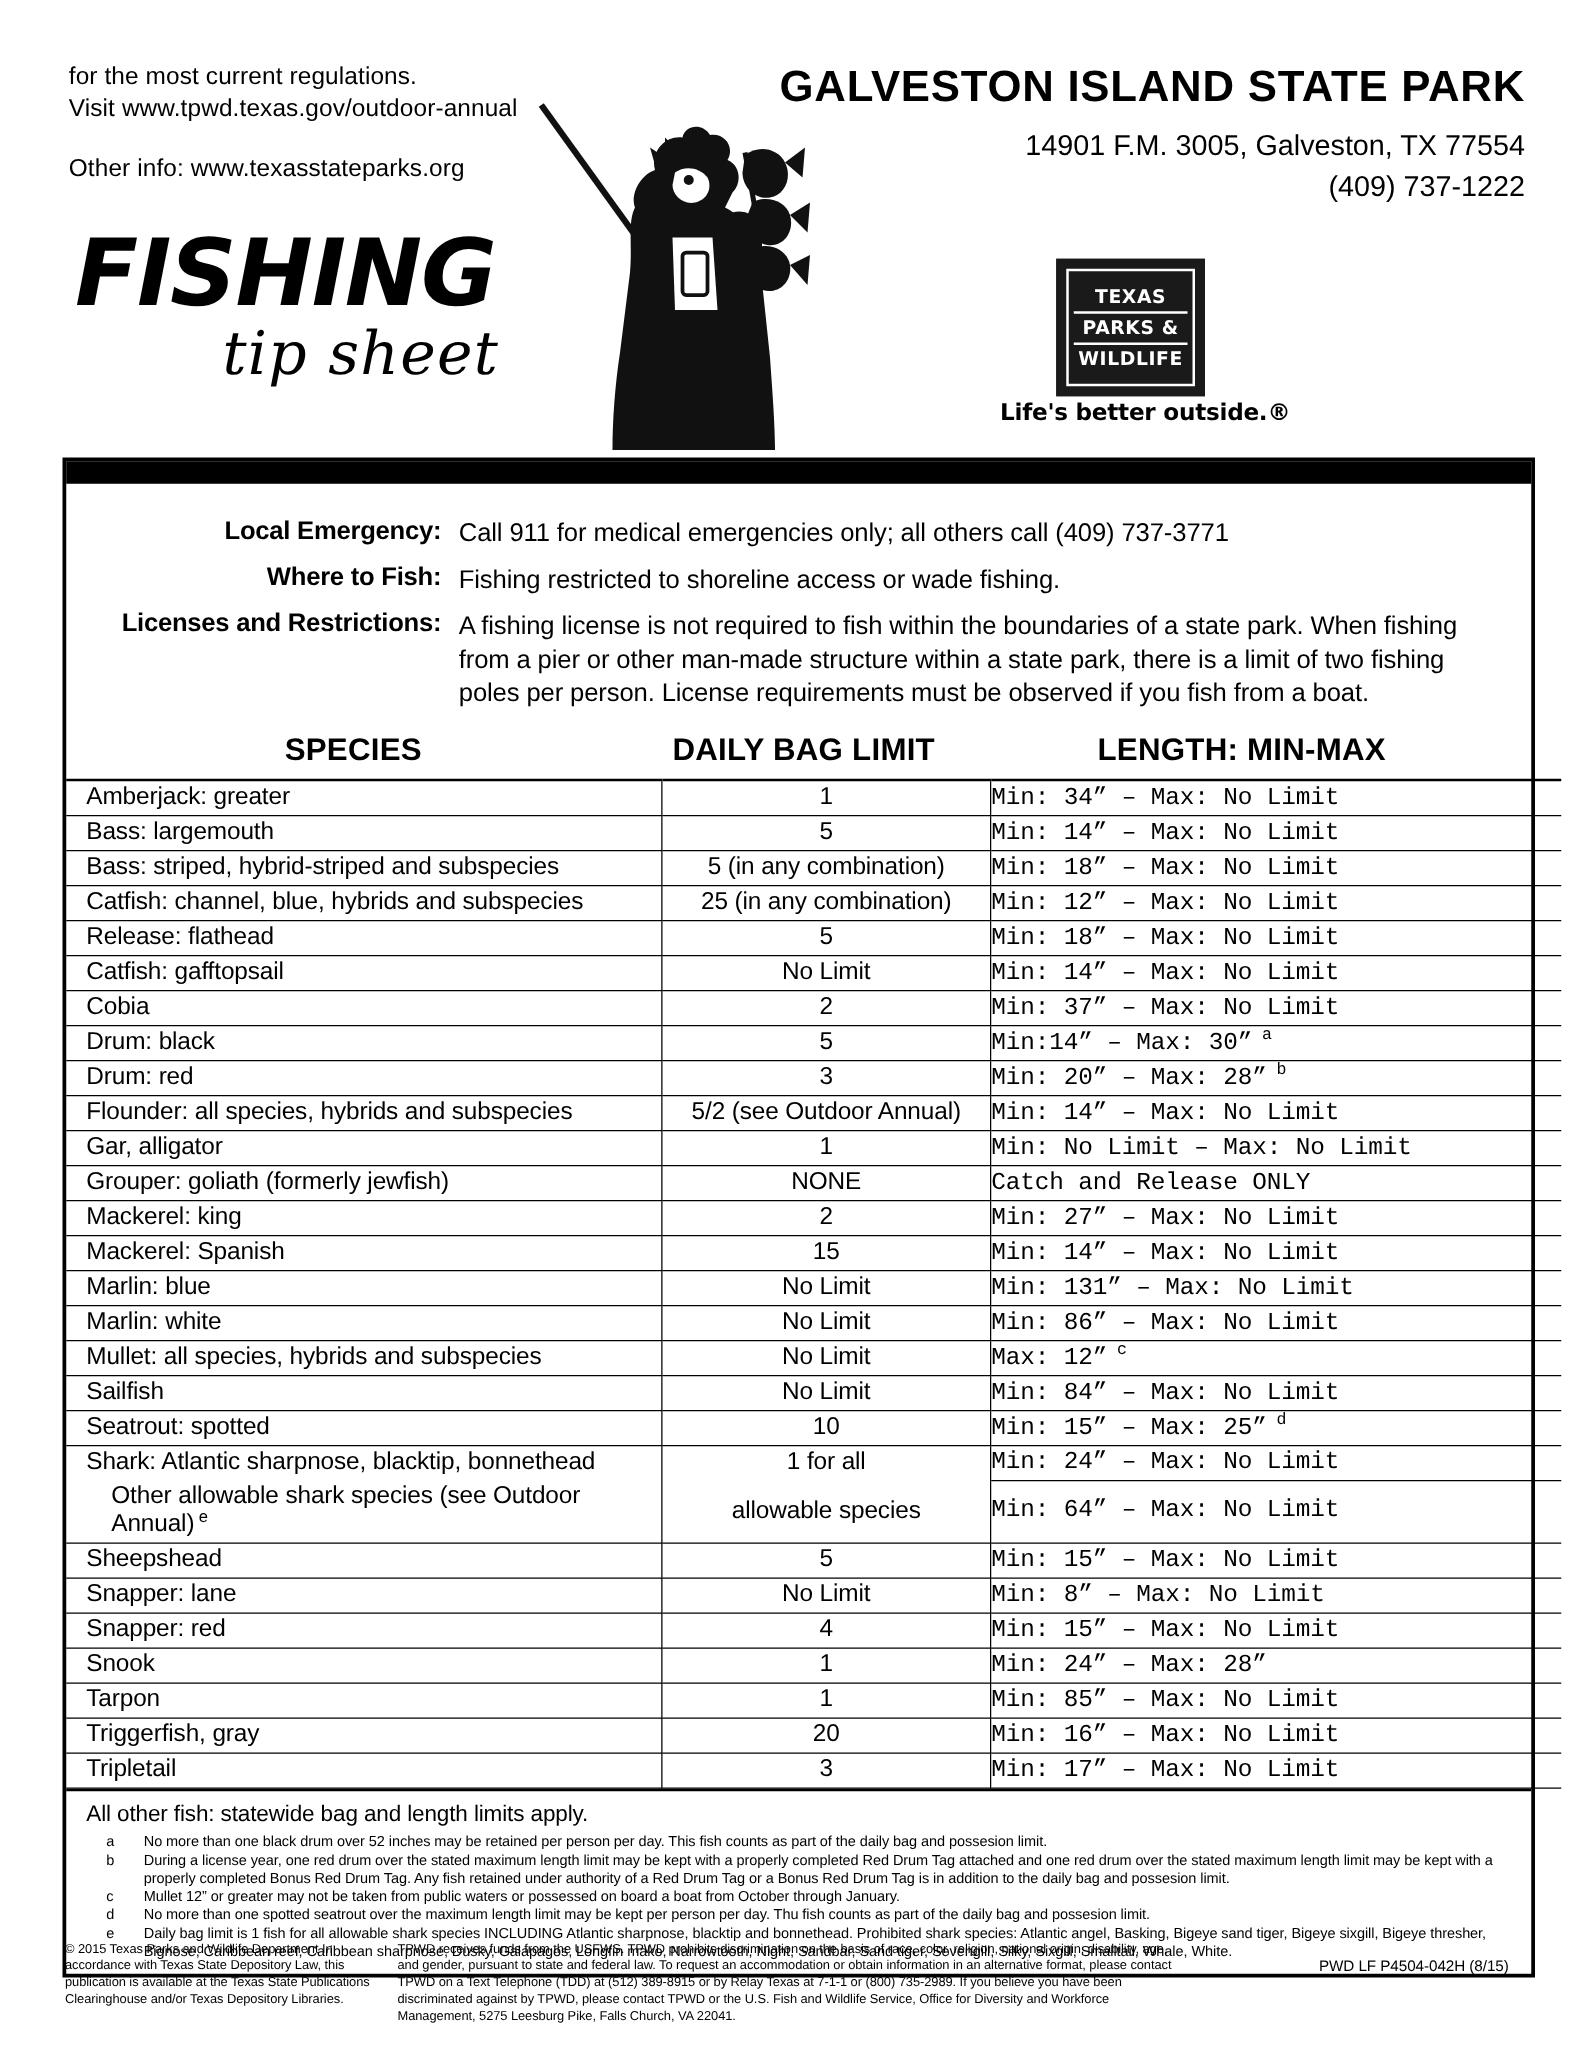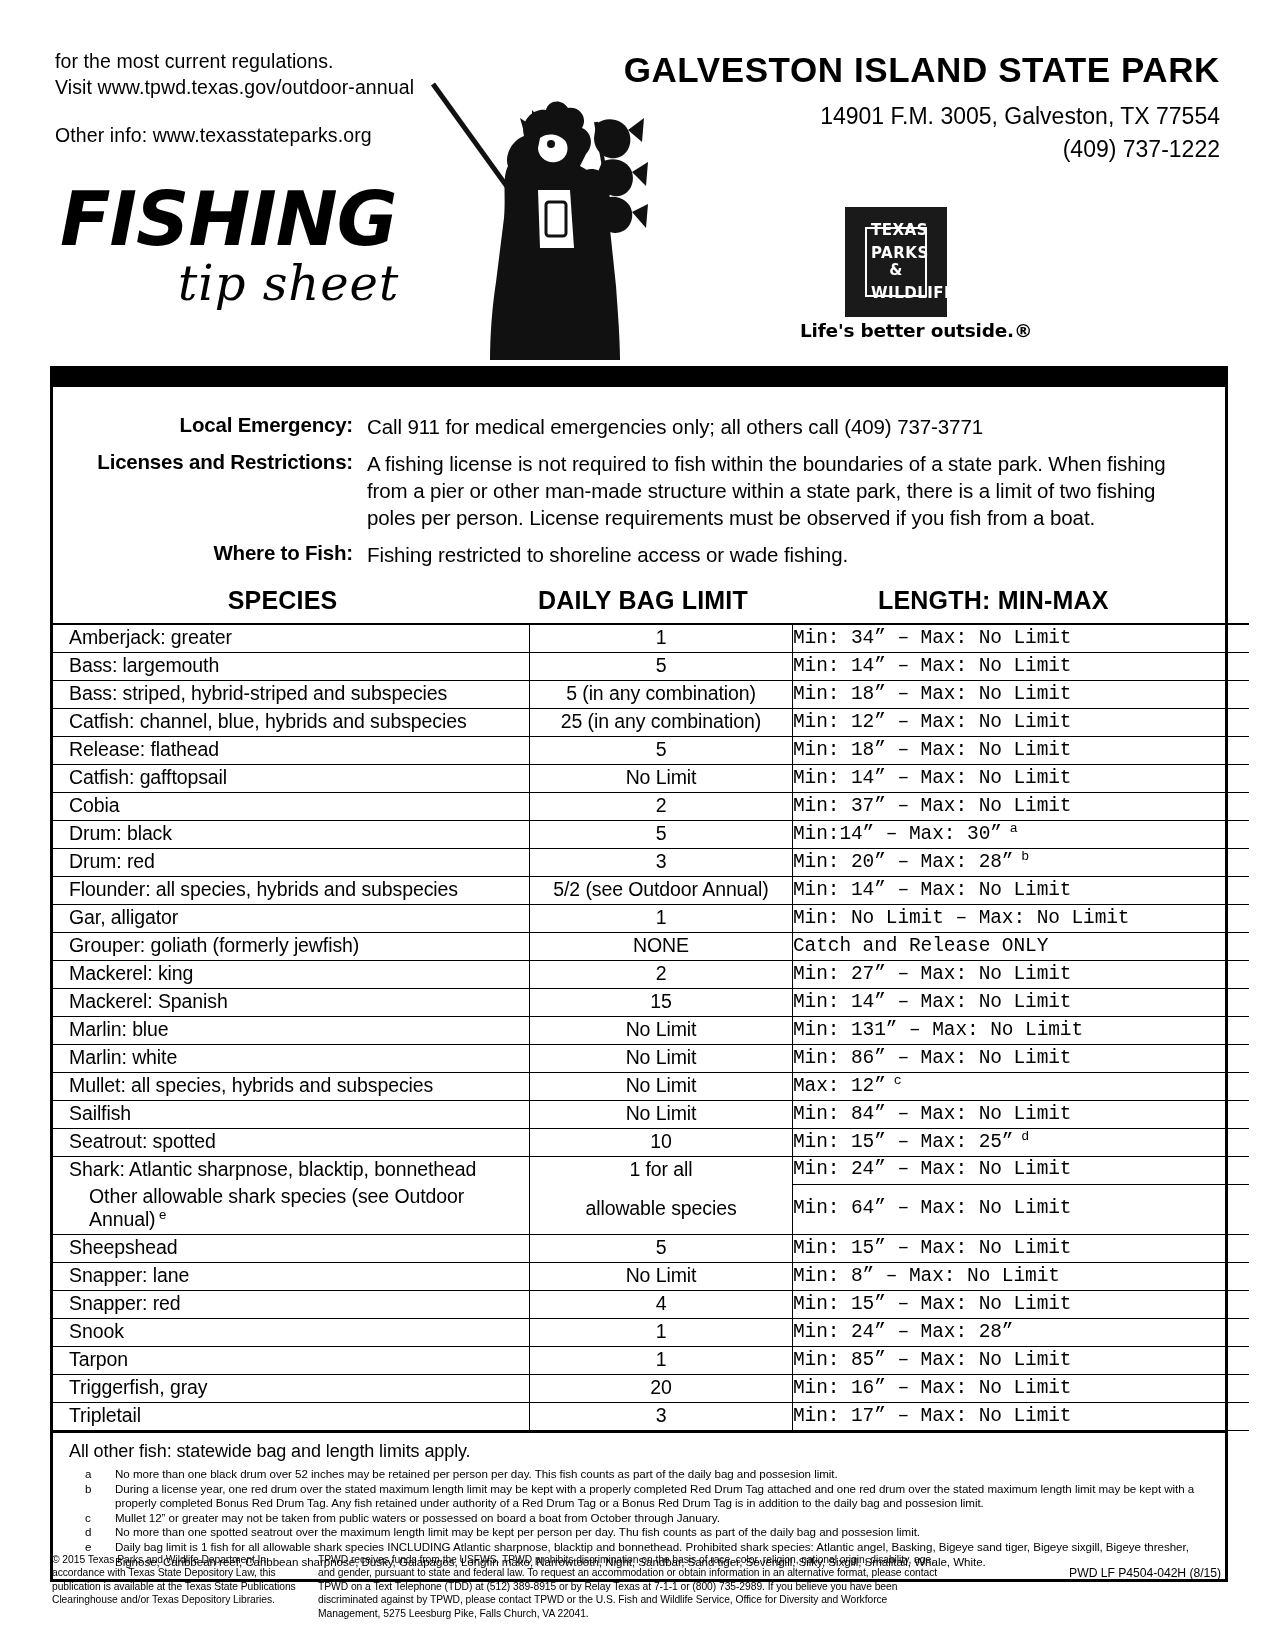--- a/index.html
+++ b/index.html
@@ -99,26 +99,26 @@
     top: 78px;
     width: 270px;
     height: 285px;
   }
 
   
   .tpwd-logo {
     position: absolute;
     left: 845px;
     top: 207px;
-    width: 102px;
+    width: 119px;
     height: 110px;
     background: #1a1a1a;
     border: 3px solid #1a1a1a;
     box-sizing: border-box;
-    padding: 17px;
+    padding: 5px;
   }
   .tpwd-inner {
     border: 2px solid #ffffff;
     width: 100%;
     height: 100%;
     box-sizing: border-box;
     display: flex;
     flex-direction: column;
     justify-content: center;
     align-items: center;
@@ -275,21 +275,21 @@
     top: 1553px;
     width: 1175px;
     display: flex;
     align-items: flex-start;
     font-size: 10.3px;
     line-height: 13.4px;
     letter-spacing: -0.05px;
   }
   .foot-left  { width: 258px; flex: 0 0 258px; }
   .foot-mid   { width: 630px; flex: 0 0 630px; padding-left: 8px;}
-  .foot-right { flex: 1; text-align: right; padding-top: 14px; font-size: 12.2px; padding-right: 6px;}
+  .foot-right { flex: 1; text-align: right; padding-top: 14px; font-size: 12.2px; padding-right: 20px;}
 </style>
 </head>
 <body>
 
 <div class="page">
 
   <div class="top-area">
 
     <div class="visit-block">
       <div>for the most current regulations.</div>
@@ -357,26 +357,26 @@
   <div class="main-box">
     <div class="box-topbar"></div>
 
     <table class="info-table">
       <tbody>
         <tr>
           <td class="info-label">Local Emergency:</td>
           <td class="info-value">Call 911 for medical emergencies only; all others call (409) 737-3771</td>
         </tr>
         <tr>
+          <td class="info-label">Where to Fish:</td>
+          <td class="info-value">Fishing restricted to shoreline access or wade fishing.</td>
+        </tr>
+        <tr>
           <td class="info-label">Licenses and Restrictions:</td>
           <td class="info-value">A fishing license is not required to fish within the boundaries of a state park. When fishing from a pier or other man-made structure within a state park, there is a limit of two fishing poles per person.  License requirements must be observed if you fish from a boat.</td>
-        </tr>
-        <tr>
-          <td class="info-label">Where to Fish:</td>
-          <td class="info-value">Fishing restricted to shoreline access or wade fishing.</td>
         </tr>
       </tbody>
     </table>
 
     <div class="col-headers">
       <div class="ch-species">SPECIES</div>
       <div class="ch-bag">DAILY BAG LIMIT</div>
       <div class="ch-len">LENGTH: MIN-MAX</div>
     </div>
 

